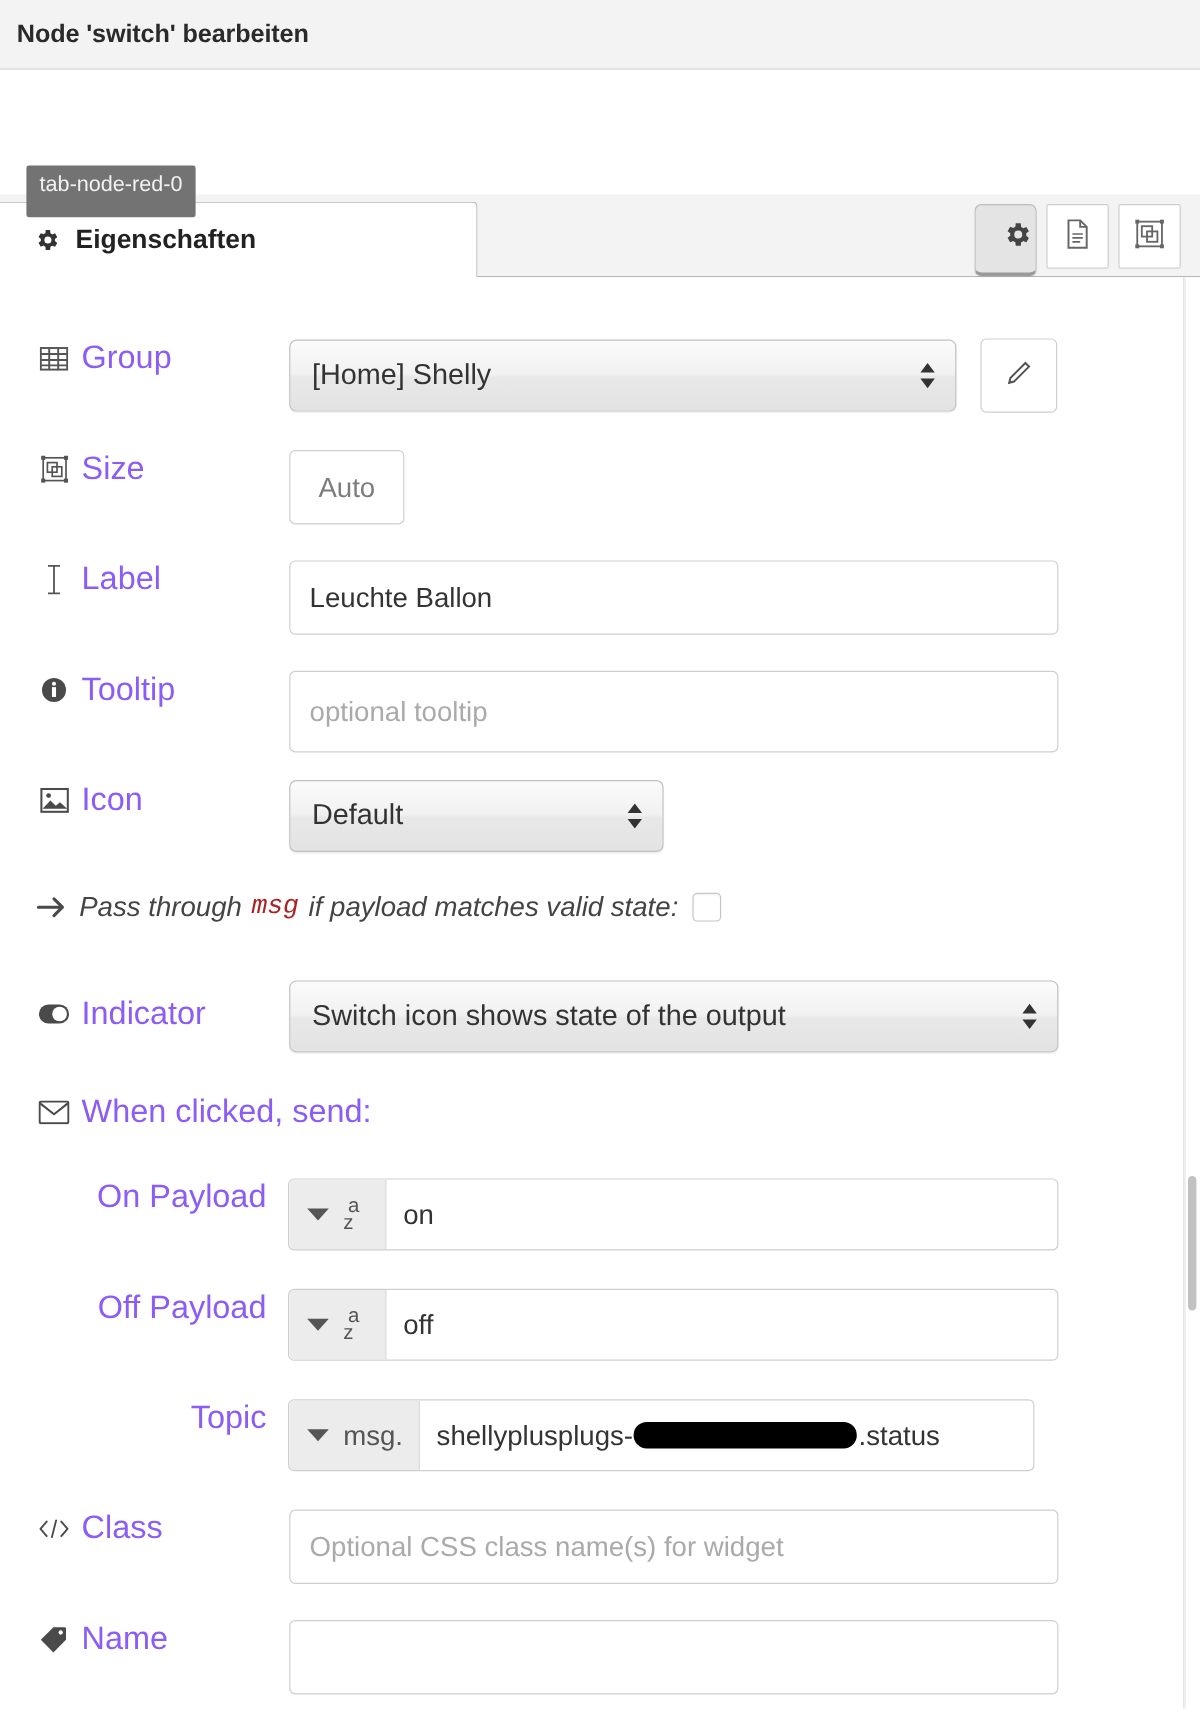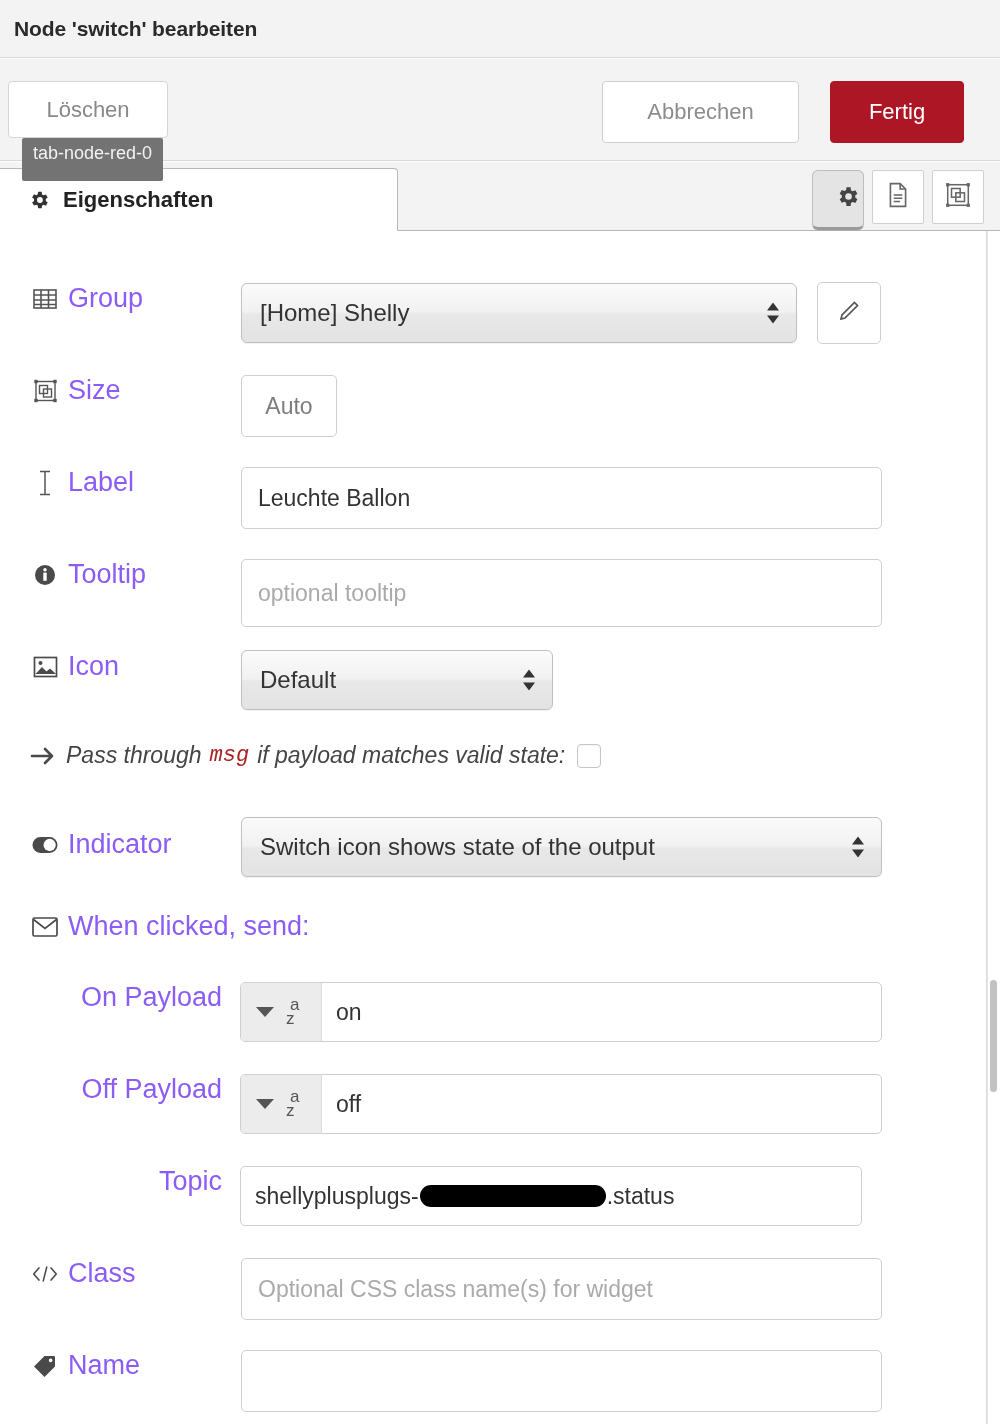--- a/index.html
+++ b/index.html
@@ -153,25 +153,20 @@
 </style>
 </head>
 <body>
 
 <div id="root">
 
   <div class="dlg-title">
     <span>Node 'switch' bearbeiten</span>
   </div>
 
-  <div class="action-bar">
-    <div class="btn btn-delete">Löschen</div>
-    <div class="btn btn-cancel">Abbrechen</div>
-    <div class="btn btn-done">Fertig</div>
-  </div>
 
   <div class="tooltip">tab-node-red-0</div>
 
   <div class="tab-bar">
     <div class="tab-active">
       <span class="lbl-ico">
         <svg width="22" height="22" viewBox="0 0 24 24" fill="#333">
           <path d="M19.4 13a7.6 7.6 0 0 0 0-2l2.1-1.6-2-3.5-2.5 1a7.5 7.5 0 0 0-1.7-1L15 3h-4l-.3 2.8a7.5 7.5 0 0 0-1.7 1l-2.5-1-2 3.5L6.6 11a7.6 7.6 0 0 0 0 2l-2.1 1.6 2 3.5 2.5-1c.5.4 1.1.8 1.7 1L11 21h4l.3-2.8c.6-.3 1.2-.6 1.7-1l2.5 1 2-3.5zM13 15.2A3.2 3.2 0 1 1 13 8.8a3.2 3.2 0 0 1 0 6.4z"></path>
         </svg>
       </span>
@@ -388,20 +383,24 @@
       </div>
       <div class="ti-val">off</div>
     </div>
 
     <div class="row" style="left:32px; top:935px; width:190px;">
       <div class="lbl lbl-right">
         <span>Topic</span>
       </div>
     </div>
     <div class="ti" style="position:absolute; left:240px; top:935px; width:622px;">
+      <div class="ti-type">
+        <span class="caret-d"></span>
+        <span>msg.</span>
+      </div>
       <div class="ti-val">
         <span>shellyplusplugs-</span>
           <span class="redact" style="width:186px;"></span>
           <span>.status</span>
       </div>
     </div>
 
     <div class="row" style="left:32px; top:1027px; width:160px;">
       <div class="lbl">
         <span class="lbl-ico">

